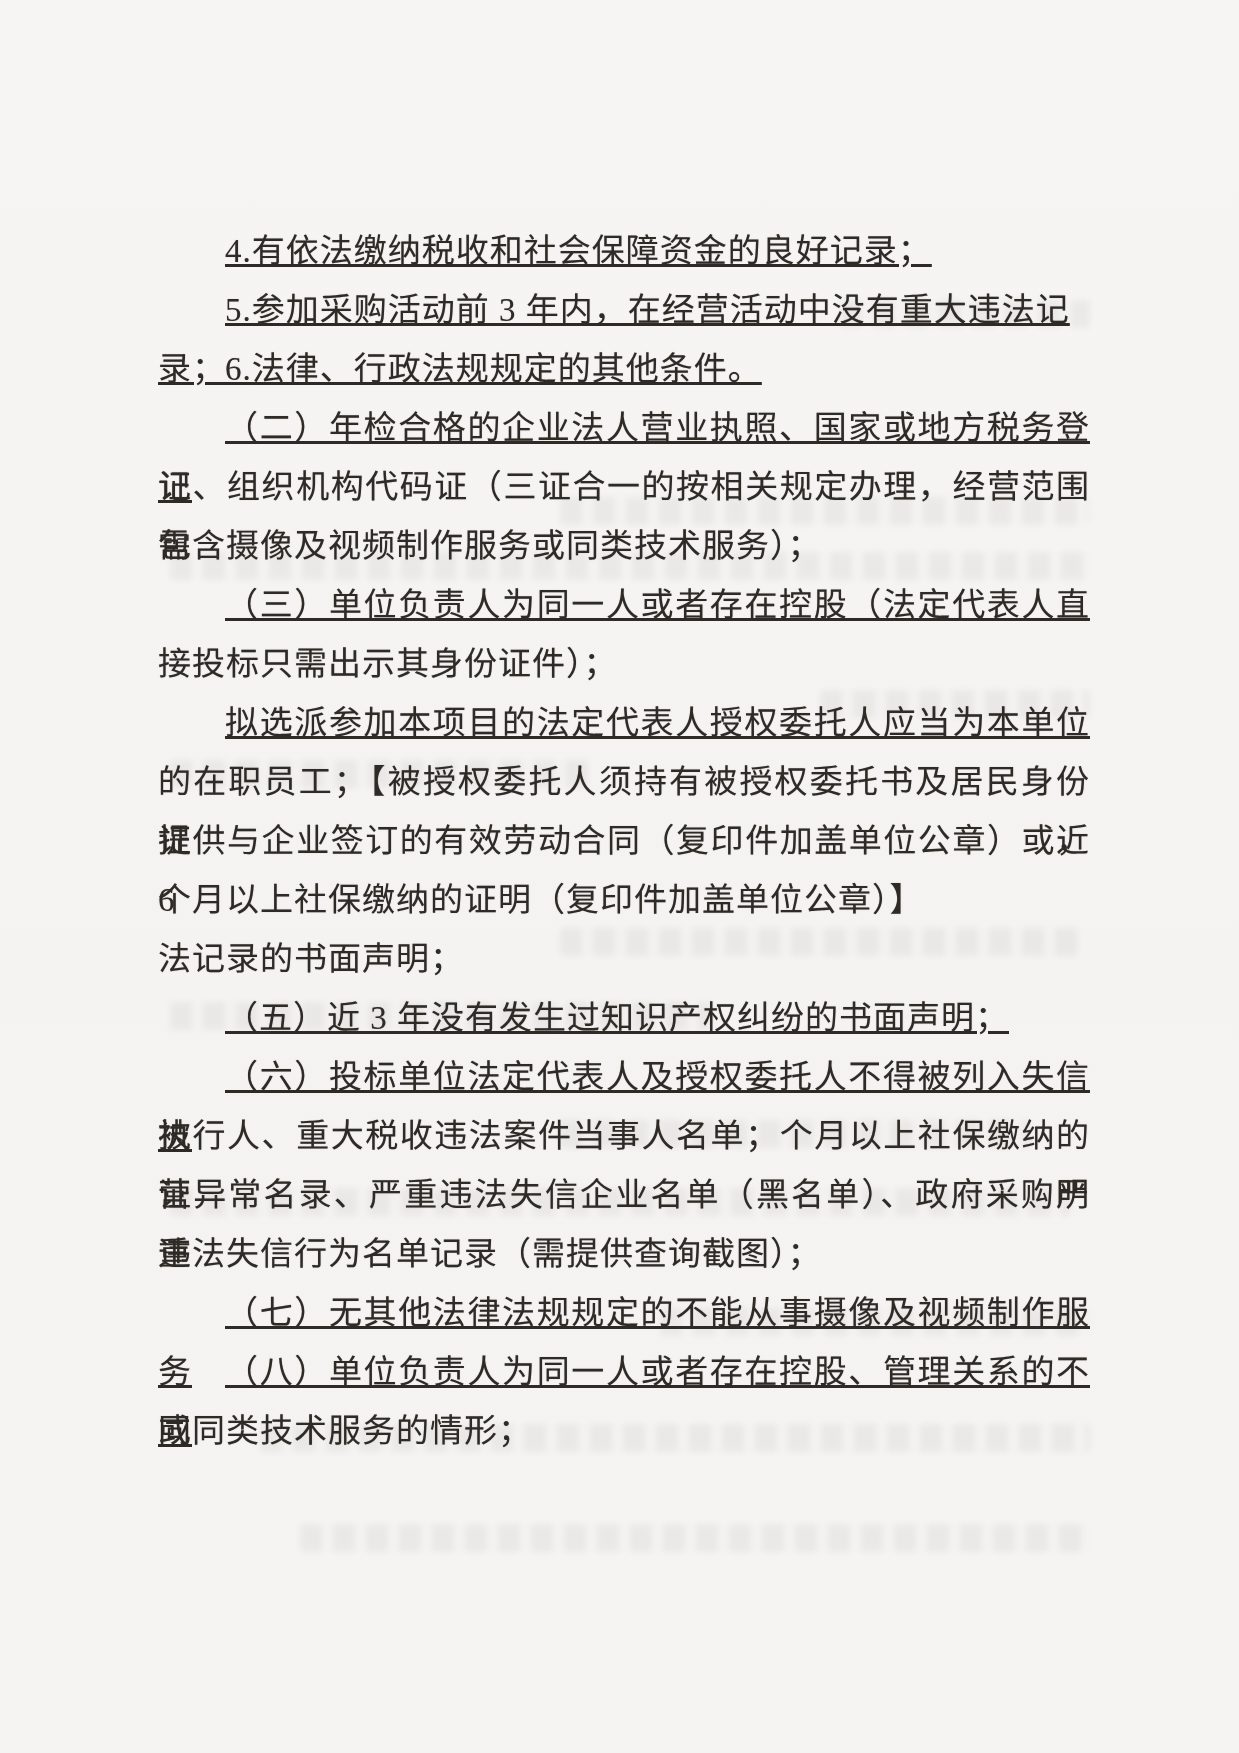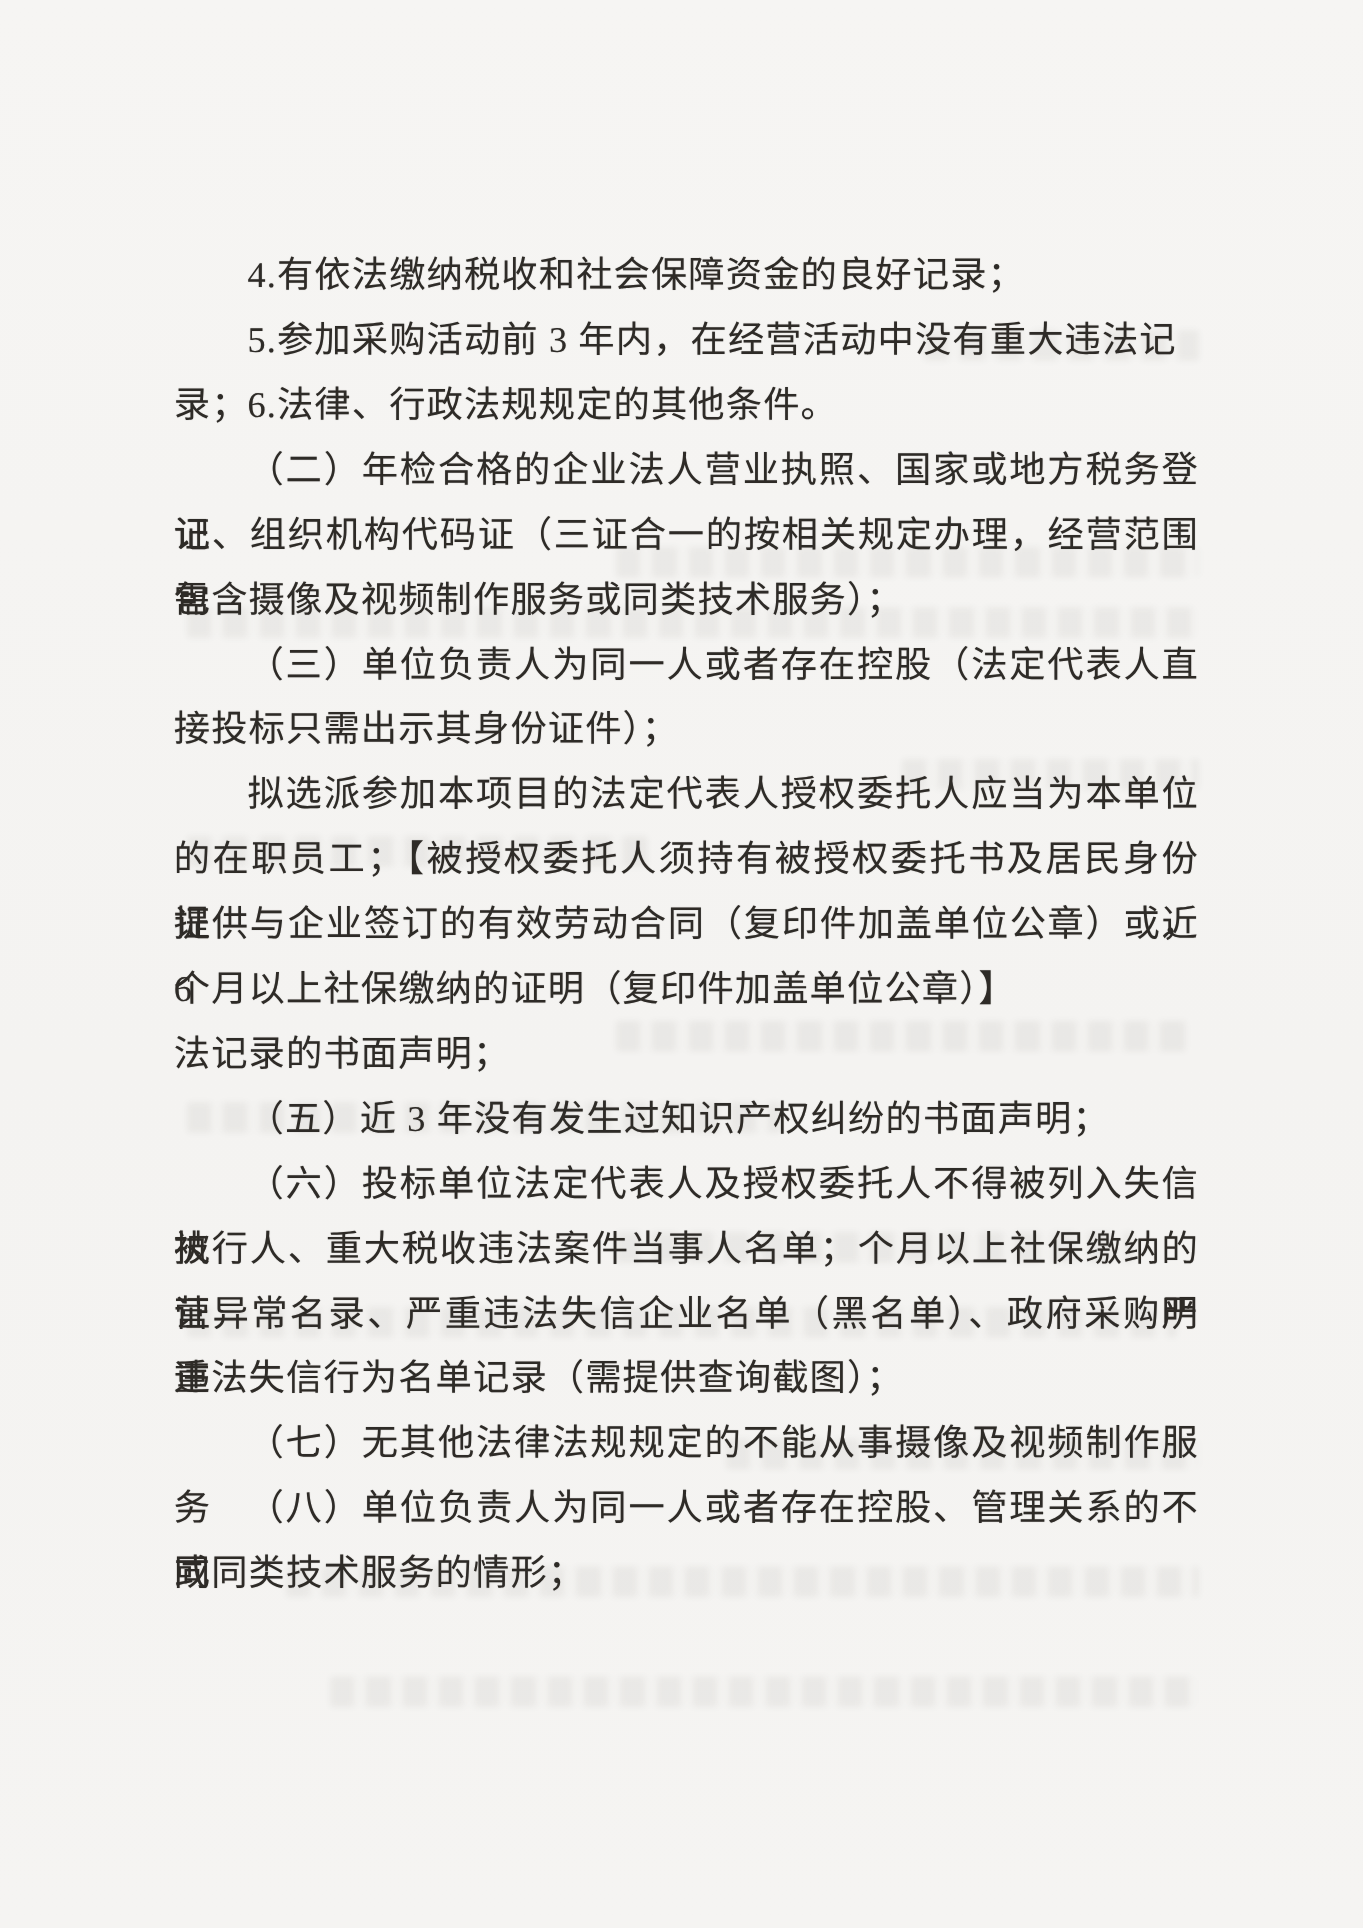--- a/index.html
+++ b/index.html
@@ -34,21 +34,21 @@
   }
   .line {
     margin: 0;
     font-size: 33px;
     line-height: 59px;
     height: 59px;
     letter-spacing: 1px;
     white-space: pre-wrap;
     text-shadow: 0 0 1px rgba(46,43,39,0.35);
   }
-  .line.indent { text-indent: 67px; }
+  .line.indent { text-indent: 67px; text-decoration: underline; }
   .line.fill {
     text-align: justify;
     text-align-last: justify;
   }
 </style>
 </head>
 <body>
 
 <div class="page" style="background-color: rgb(245, 244, 242);">
 

